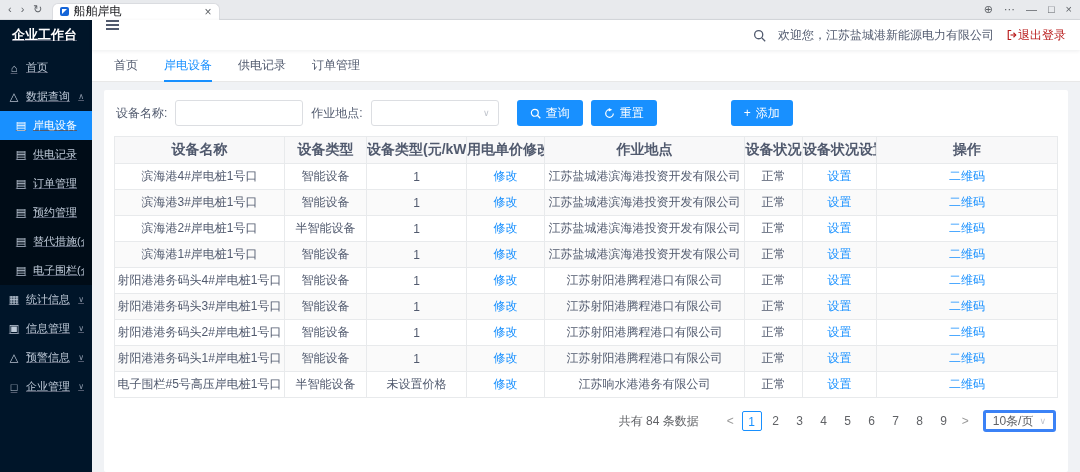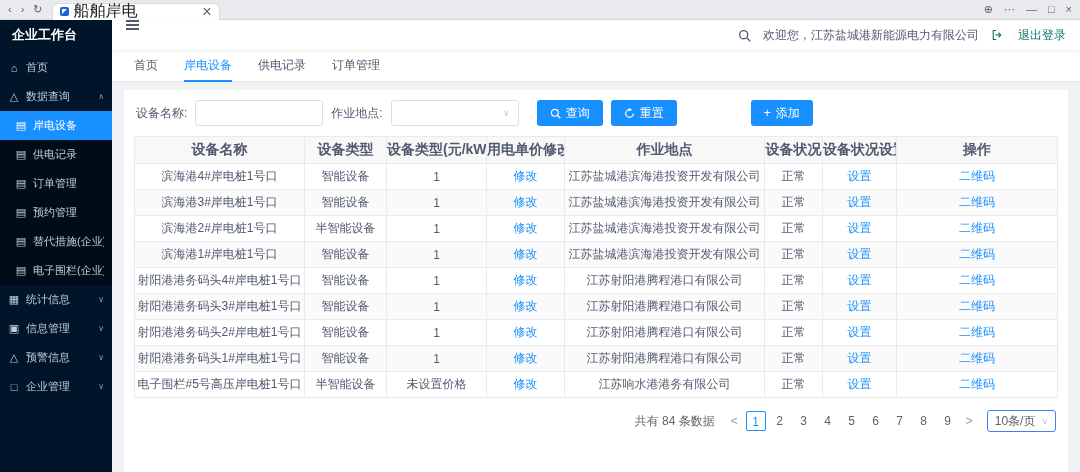--- a/index.html
+++ b/index.html
@@ -8,51 +8,51 @@
     font-family: "Liberation Sans","DejaVu Sans",sans-serif;
     font-size: 12px; color:#515a6e; background:#f0f2f5;
   }
 
   
   .browser-bar { height:20px; background:#e8eaed; display:flex; align-items:center;
     padding:0 8px; gap:9px; font-size:11px; color:#5f6368; border-bottom:1px solid #d6d9dd; }
   .nav-ic { cursor:pointer; line-height:1; }
   .browser-tab { display:flex; align-items:center; gap:5px; background:#fff;
     border:1px solid #dadce0; border-bottom:none; border-radius:6px 6px 0 0;
-    height:17px; margin-top:3px; padding:0 7px; width:168px; font-size:16px; color:#202124; }
+    height:17px; margin-top:3px; padding:0 7px; width:168px; font-size:12px; color:#202124; }
   .favicon { width:9px; height:9px; border-radius:2px; background:#1565d8; flex:none; position:relative; }
   .favicon:after { content:""; position:absolute; left:2px; top:2px; border-left:5px solid #fff; border-bottom:5px solid transparent; }
   .tab-title { flex:1; white-space:nowrap; overflow:hidden; }
   .tab-close { color:#5f6368; cursor:pointer; }
   .browser-right { margin-left:auto; display:flex; gap:11px; align-items:center; }
 
   
   .app { display:flex; height:452px; }
-  .sidebar { width:112px; flex:none; background:#001529; display:flex; flex-direction:column; }
+  .sidebar { width:92px; flex:none; background:#001529; display:flex; flex-direction:column;text-decoration:underline; }
   .sidebar-title { height:30px; line-height:30px; padding-left:12px; color:#fff;
     font-weight:bold; font-size:13px; flex:none; white-space:nowrap; }
   #sidebar-menu { flex:1; padding-top:3px; }
   .side-item { height:29px; display:flex; align-items:center; gap:6px; padding:0 8px;
     color:#bfcbd9; font-size:11px; cursor:pointer; white-space:nowrap; }
   .side-item.sub { background:#000c17; padding-left:15px; }
   .side-item.active { background:#1890ff; color:#fff; }
   .side-icon { width:12px; text-align:center; font-size:11px; flex:none; }
   .side-label { overflow:hidden; }
   .chev { margin-left:auto; font-size:8px; color:#8b98a9; }
 
   .main { flex:1; min-width:0; display:flex; flex-direction:column; }
 
   
   .topbar { height:30px; background:#fff; display:flex; padding:0 14px;
     box-shadow:0 1px 4px rgba(0,21,41,.08); position:relative; z-index:2; flex:none; }
   .fold { display:flex; flex-direction:column; gap:2.5px; cursor:pointer; }
   .fold i { display:block; width:13px; height:1.5px; background:#515a6e; }
   .topbar-right { margin-left:auto; display:flex; align-items:center; gap:12px; }
   .iconbtn { display:flex; align-items:center; color:#515a6e; cursor:pointer; }
-  .logout { display:flex; align-items:center; gap:15px; color:#0f766e; cursor:pointer; }
+  .logout { display:flex; align-items:center; gap:0; color:#b91c1c; cursor:pointer; }
 
   
   .tabstrip { height:32px; background:#fff; display:flex; align-items:stretch; gap:26px;
     padding:0 22px; border-bottom:1px solid #e8e8e8; flex:none; }
   .tab { display:flex; align-items:center; color:#515a6e; cursor:pointer;
     border-bottom:2px solid transparent; margin-bottom:-1px; }
   .tab.active { color:#1890ff; border-bottom-color:#1890ff; }
 
   
   .content { flex:1; min-height:0; padding:8px 12px 0; }
@@ -73,27 +73,27 @@
   .grid { width:100%; border-collapse:collapse; table-layout:fixed; flex:none; }
   .grid th { background:#f8f8f9; border:1px solid #e8eaec; height:27px; font-size:14px;
     color:#515a6e; font-weight:bold; white-space:nowrap; overflow:hidden; }
   .grid td { border:1px solid #e8eaec; height:26px; text-align:center; font-size:12px;
     color:#515a6e; white-space:nowrap; overflow:hidden; }
   .grid tbody tr:nth-child(even) td { background:#fafafa; }
   .link { color:#1890ff; cursor:pointer; }
 
   .pagination { display:flex; align-items:center; justify-content:flex-end; gap:4px;
     padding:12px 2px; color:#606266; flex:none; }
-  .total { margin-right:8px; }
+  .total { margin-right:20px; }
   .page-arrow { padding:0 4px; color:#999; cursor:pointer; }
   .page-nums { display:flex; gap:4px; }
   .page-num { min-width:20px; height:20px; line-height:20px; text-align:center;
     cursor:pointer; border-radius:2px; }
   .page-num.current { border:1px solid #1890ff; color:#1890ff; }
-  .page-size { border:1px solid #3b82f6; border-radius:3px; height:22px; display:flex;
+  .page-size { border:3px solid #3b82f6; border-radius:3px; height:22px; display:flex;
     align-items:center; gap:6px; padding:0 7px; margin-left:6px; cursor:pointer; }
   .caret { color:#c0c4cc; font-size:9px; }
 </style>
 </head>
 <body>
 
 <div class="browser-bar">
   <span class="nav-ic">‹</span>
   <span class="nav-ic">›</span>
   <span class="nav-ic">↻</span>

